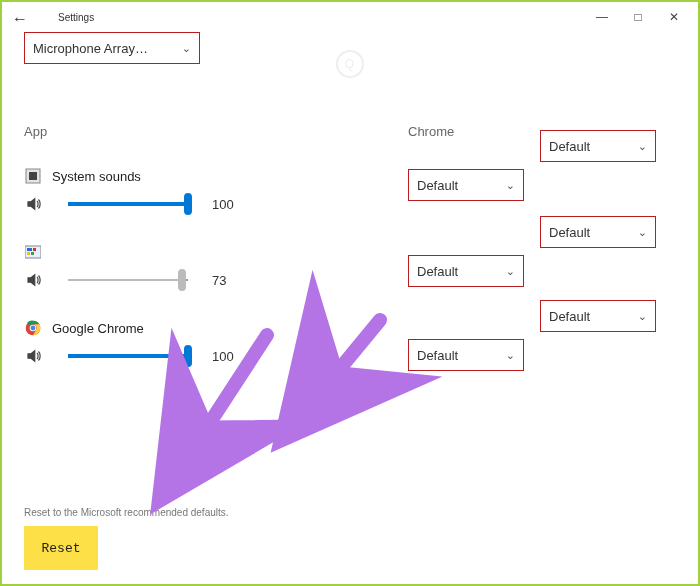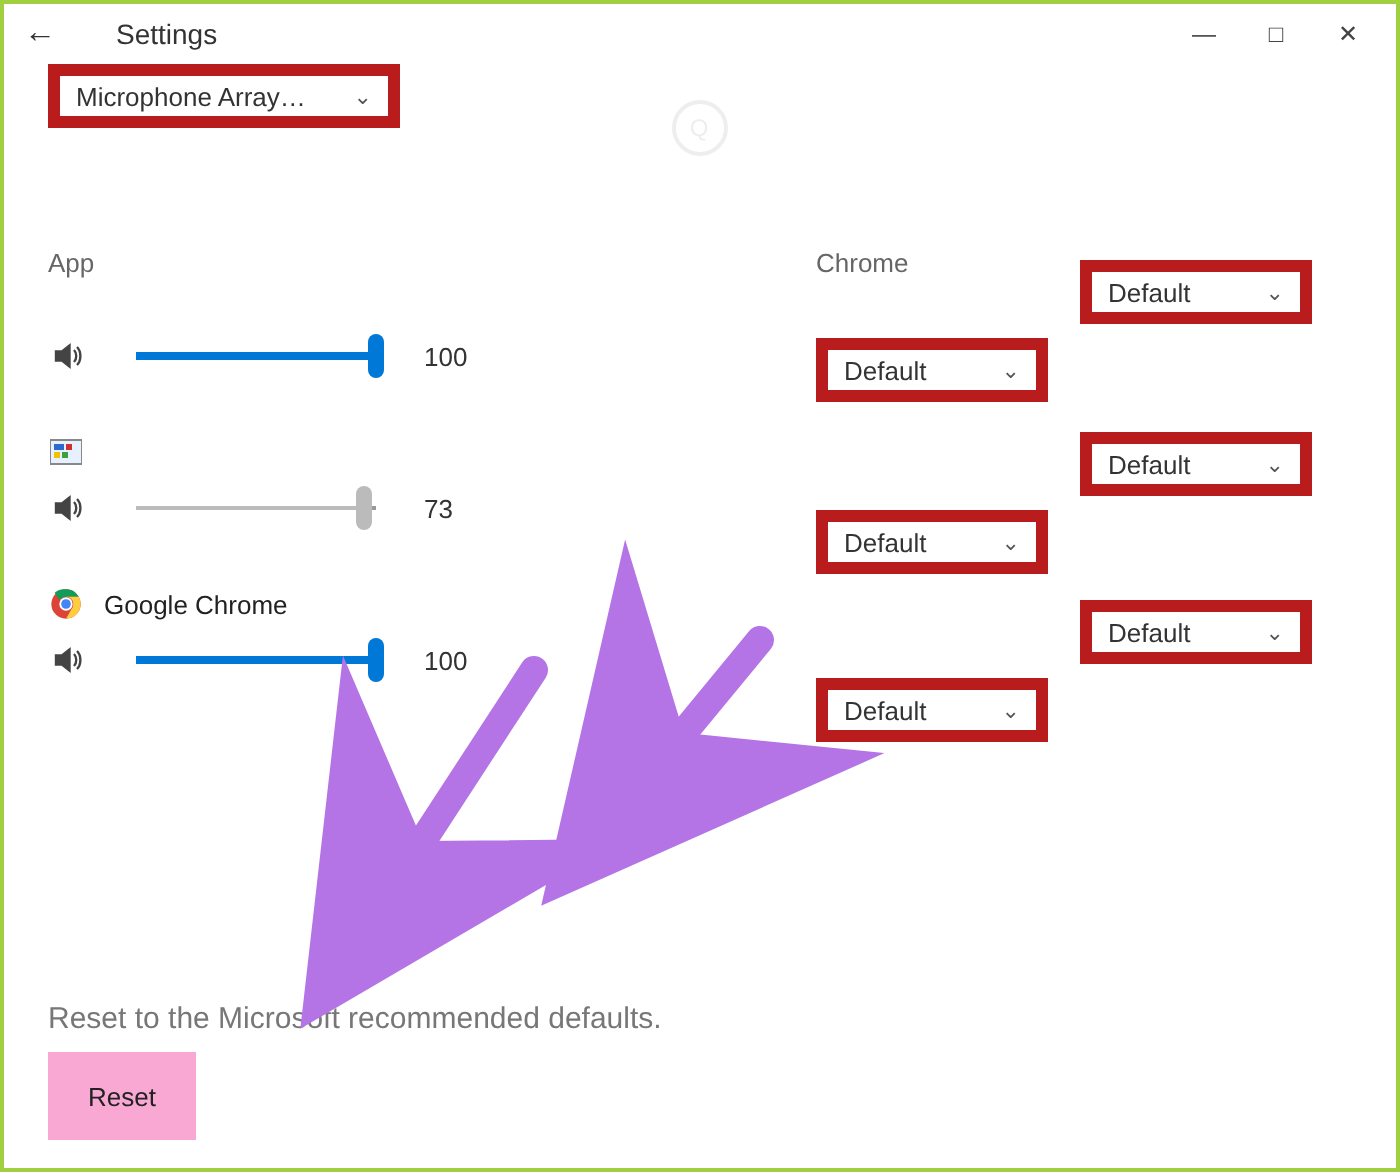--- a/index.html
+++ b/index.html
@@ -2,30 +2,30 @@
 <html><head>
 <meta charset="utf-8">
 <style>
   * { box-sizing: border-box; font-family: "Segoe UI", Arial, sans-serif; }
   body { margin: 0; background: #fff; color: #000; }
   .frame { width: 700px; height: 586px; border: 2px solid #a0d040; position: relative; overflow: hidden; background: #fff; }
 
   .titlebar { height: 30px; display: flex; align-items: center; padding: 0 6px; }
   .tb-left { display: flex; align-items: center; gap: 26px; }
   .back-btn { font-size: 16px; color: #333; padding: 0 4px; }
-  .tb-title { font-size: 14px; color: #333; }
+  .tb-title { font-size: 10px; color: #333; }
   .tb-right { margin-left: auto; display: flex; gap: 0; }
   .win-btn { width: 36px; height: 28px; display: flex; align-items: center; justify-content: center; font-size: 12px; color: #444; }
 
   .content { padding: 0 22px 10px 22px; }
   .page-heading { display: flex; align-items: center; gap: 12px; margin: 2px 0 8px 0; }
   .home-btn { width: 22px; height: 22px; display:flex; align-items:center; justify-content:center; }
   .page-title { font-size: 24px; font-weight: 400; }
 
-  .dropdown { border: 6px solid #b91c1c; height: 32px; display: inline-flex; align-items: center; justify-content: space-between; padding: 0 8px; font-size: 13px; color: #333; background:#fff; }
+  .dropdown { border: 1px solid #b91c1c; height: 32px; display: inline-flex; align-items: center; justify-content: space-between; padding: 0 8px; font-size: 13px; color: #333; background:#fff; }
   .chev { font-size: 11px; margin-left: 10px; color:#555; }
 
   .main-area { margin-top: 60px; display: flex; }
   .apps-col { width: 350px; }
   .dev-cols { display: flex; gap: 16px; margin-left: 34px; }
 
   .col-label { font-size: 13px; color: #666; margin-bottom: 24px; }
 
   .app-row { margin-bottom: 8px; }
   .app-name-line { display: flex; align-items: center; gap: 10px; font-size: 13px; color:#222; height:26px; }
@@ -39,22 +39,22 @@
   .slider .fill  { position:absolute; left:0; top:50%; transform:translateY(-50%); height:4px; background:#0078d7; }
   .slider .thumb { position:absolute; top:50%; width:8px; height:22px; border-radius:4px; background:#0078d7; transform:translate(-50%,-50%); }
   .slider.muted .fill { background:#bbb; height:2px; }
   .slider.muted .thumb { background:#bbb; border-radius:6px; width:8px; height:22px; }
 
   .vol-value { font-size:13px; color:#333; width:32px; }
 
   .select-box { width:116px; }
 
   .footer { position:absolute; bottom:14px; left:22px; }
-  .footer-text { font-size:15px; color:#777; margin-bottom:8px; }
-  .reset-btn { background:#f9a8d4; border:none; width:74px; height:44px; font-size:13px; color:#222; }
+  .footer-text { font-size:10px; color:#777; margin-bottom:8px; }
+  .reset-btn { background:#fde047; border:none; width:74px; height:44px; font-size:13px; color:#222;font-family:Liberation Mono, monospace; }
 
   
   .arrow-svg { position:absolute; left:0; top:0; pointer-events:none; }
 
   
   .watermark { position:absolute; left:50%; top:48px; transform:translateX(-50%); color:#eee; font-size:18px; letter-spacing:1px; display:flex; align-items:center; gap:4px; }
   .wm-ico { width:28px; height:28px; border:2px solid #eee; border-radius:50%; display:flex; align-items:center; justify-content:center; font-size:12px; }
 </style>
 </head>
 <body>
@@ -84,20 +84,29 @@
       <span>Microphone Array…</span>
       <span class="chev">⌄</span>
     </div>
 
     <div class="main-area">
 
       <div class="apps-col">
         <div class="col-label">App</div>
 
         <div class="app-row">
+          <div class="app-name-line">
+            <span class="app-icon">
+              <svg width="16" height="16">
+                  <rect x="1" y="1" width="14" height="14" fill="#e5e5e5" stroke="#888"></rect>
+                  <rect x="4" y="4" width="8" height="8" fill="#444"></rect>
+                </svg>
+            </span>
+            <span>System sounds</span>
+          </div>
           <div class="slider-line">
             <span class="speaker-icon">
               <svg width="18" height="18" viewBox="0 0 24 24" fill="none" stroke="#444" stroke-width="1.6">
                   <path d="M4 9v6h4l5 4V5L8 9H4z" fill="#444"></path>
                   <path d="M16 8c2 2 2 6 0 8"></path>
                   <path d="M18 6c3 3 3 9 0 12"></path>
                 </svg>
             </span>
             <div class="slider">
               <div class="track"></div>

